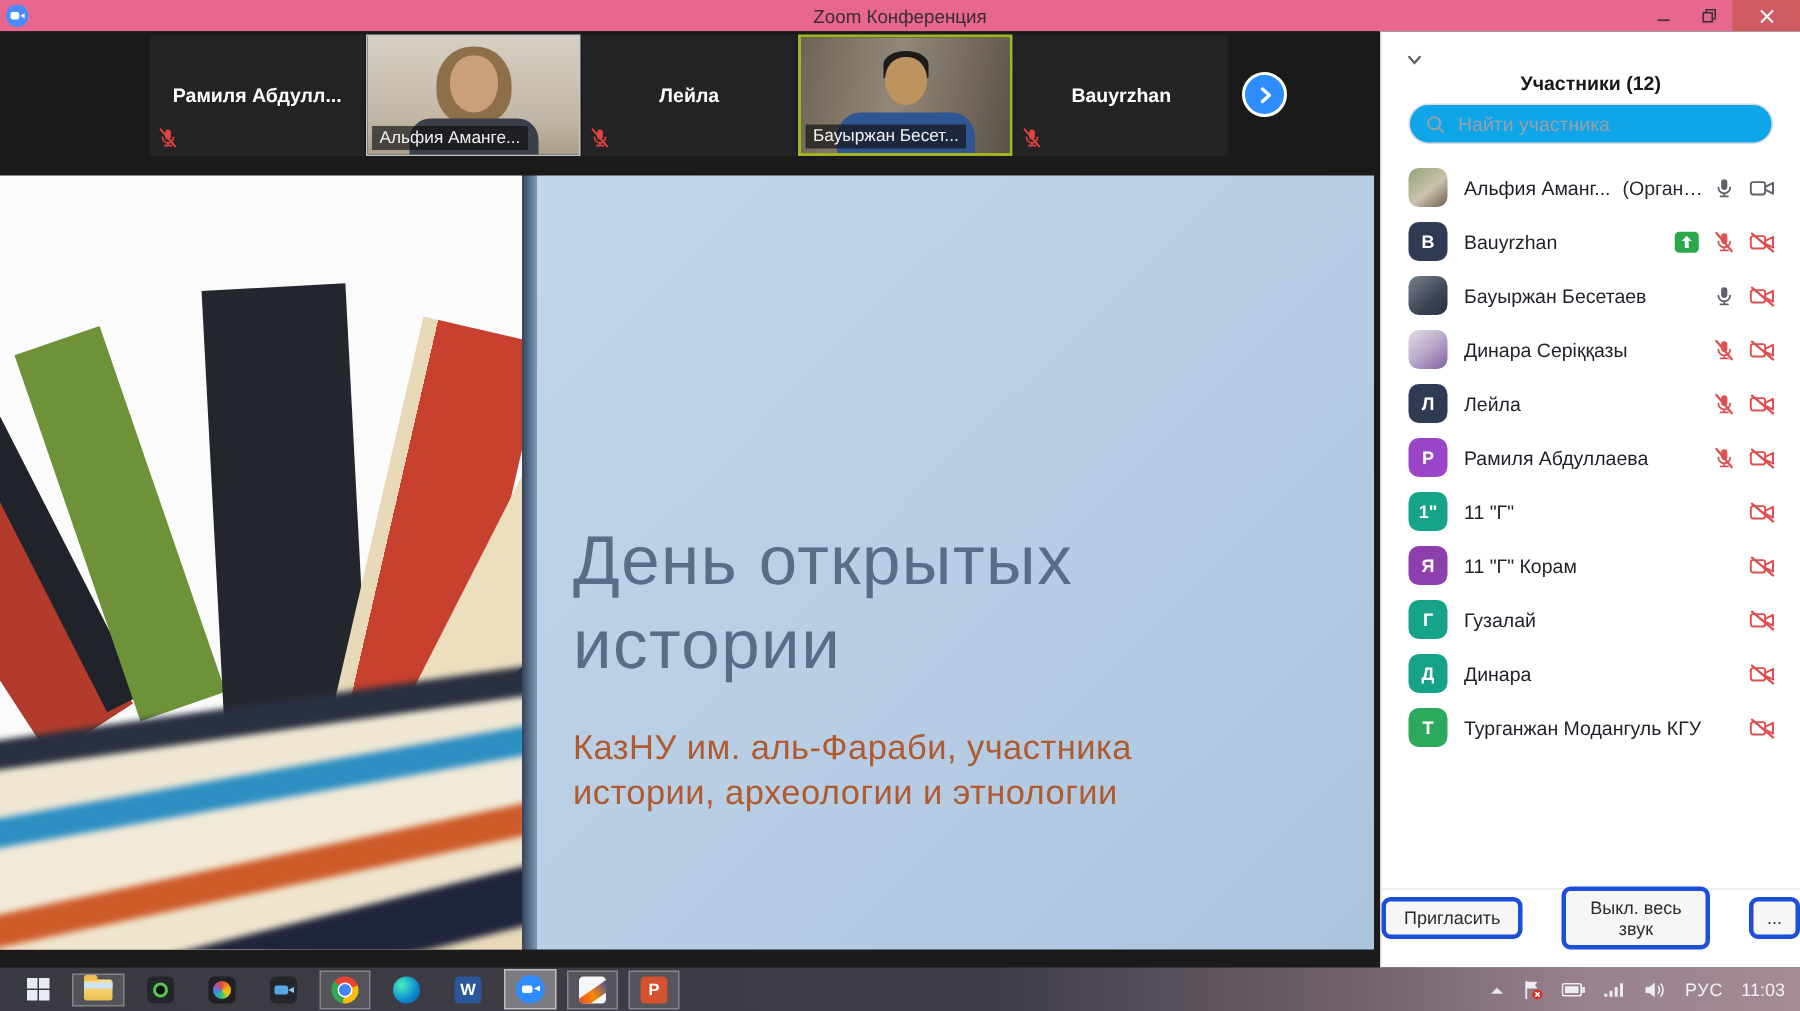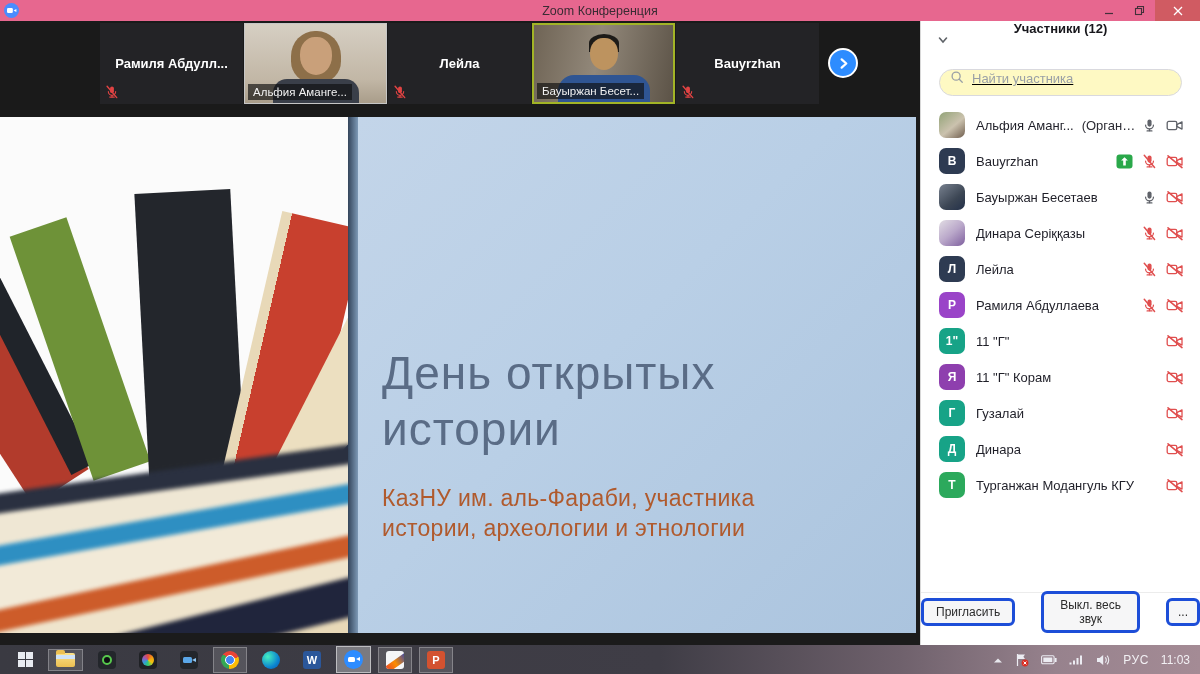--- a/index.html
+++ b/index.html
@@ -43,24 +43,24 @@
   .books{position:absolute;left:0;top:0;width:348px;height:516px;background:#fbfbfb;overflow:hidden;}
   .bk{position:absolute;}
   .accent-bar{position:absolute;left:348px;top:0;width:10px;height:516px;background:linear-gradient(90deg,#33445a,#7d99b6);}
   .slide{position:absolute;left:358px;top:0;width:558px;height:516px;background:linear-gradient(135deg,#c3d5e9 0%,#b9cfe6 45%,#abc4de 100%);}
   .slide-text{position:absolute;left:24px;top:228px;}
   .slide-title{font-size:46px;line-height:56px;letter-spacing:1px;color:#5a6c86;}
   .slide-subtitle{margin-top:26px;font-size:23px;line-height:30px;letter-spacing:.3px;color:#b05a2d;}
 
   
   .panel{position:absolute;left:920px;top:0;width:280px;height:624px;background:#fff;border-left:1px solid #d8d8d8;box-sizing:border-box;}
-  .panel-header{position:relative;height:42px;display:flex;align-items:flex-start;justify-content:center;}
+  .panel-header{position:relative;height:42px;display:flex;align-items:flex-end;justify-content:center;}
   .panel-header .chev{position:absolute;left:16px;top:13px;line-height:0;}
   .panel-title{font-size:13px;font-weight:bold;color:#17171c;}
-  .search-wrap{position:absolute;left:18px;right:18px;top:48px;height:27px;border:1px solid #d9d9de;border-radius:14px;display:flex;align-items:flex-start;padding:0 10px;box-sizing:border-box;background:#fef9c3;text-decoration:underline;}
+  .search-wrap{position:absolute;left:18px;right:18px;top:48px;height:27px;border:1px solid #d9d9de;border-radius:14px;display:flex;align-items:center;padding:0 10px;box-sizing:border-box;background:#0ea5e9;}
   .search-wrap .sico{line-height:0;margin-right:6px;}
   .search-input{border:none;outline:none;flex:1;font-size:13px;color:#333;background:transparent;font-family:inherit;}
   .search-input::placeholder{color:#9aa0a6;}
   .p-list{position:absolute;left:0;right:0;top:86px;}
   .p-row{height:36px;display:flex;align-items:center;padding:0 16px 0 18px;}
   .p-avatar{width:26px;height:26px;border-radius:7px;margin-right:11px;flex:0 0 26px;color:#fff;font-size:12px;font-weight:bold;display:flex;align-items:center;justify-content:center;overflow:hidden;}
   .ph-alfiya{background:linear-gradient(140deg,#92a377 0%,#cbc2ae 55%,#6f5d4d 100%);}
   .ph-besetaev{background:linear-gradient(140deg,#78818f 0%,#3c4654 60%,#233049 100%);}
   .ph-natalya{background:linear-gradient(140deg,#8a9472 0%,#4c5044 60%,#2f3a2c 100%);}
   .ph-dinara{background:linear-gradient(140deg,#e2dde4 0%,#baa8ca 50%,#7e5f9e 100%);}

